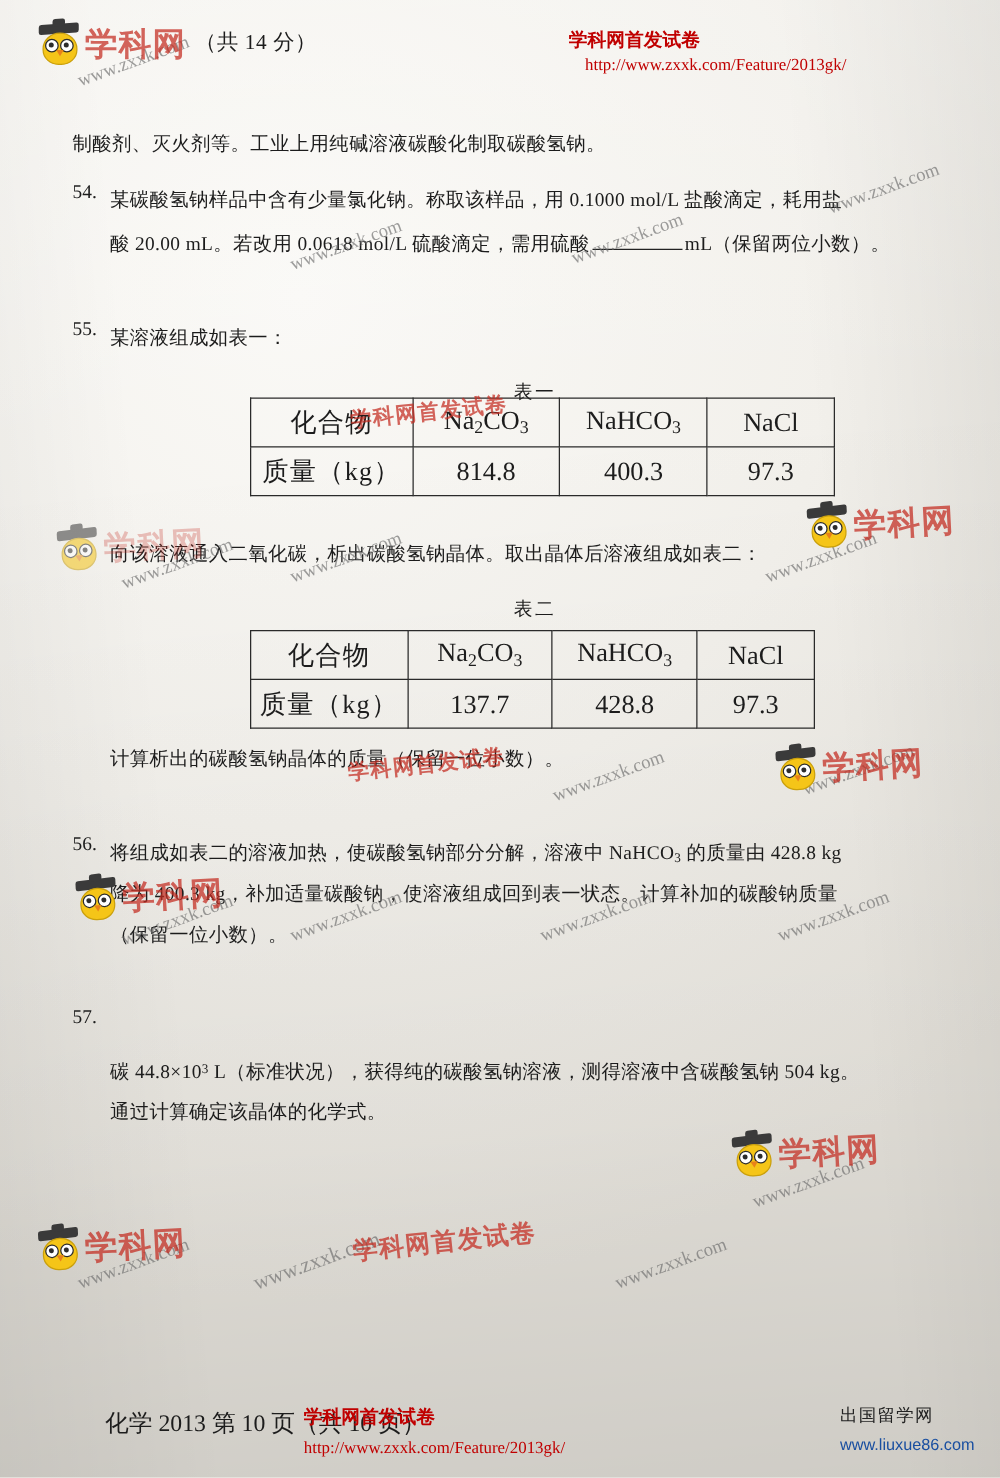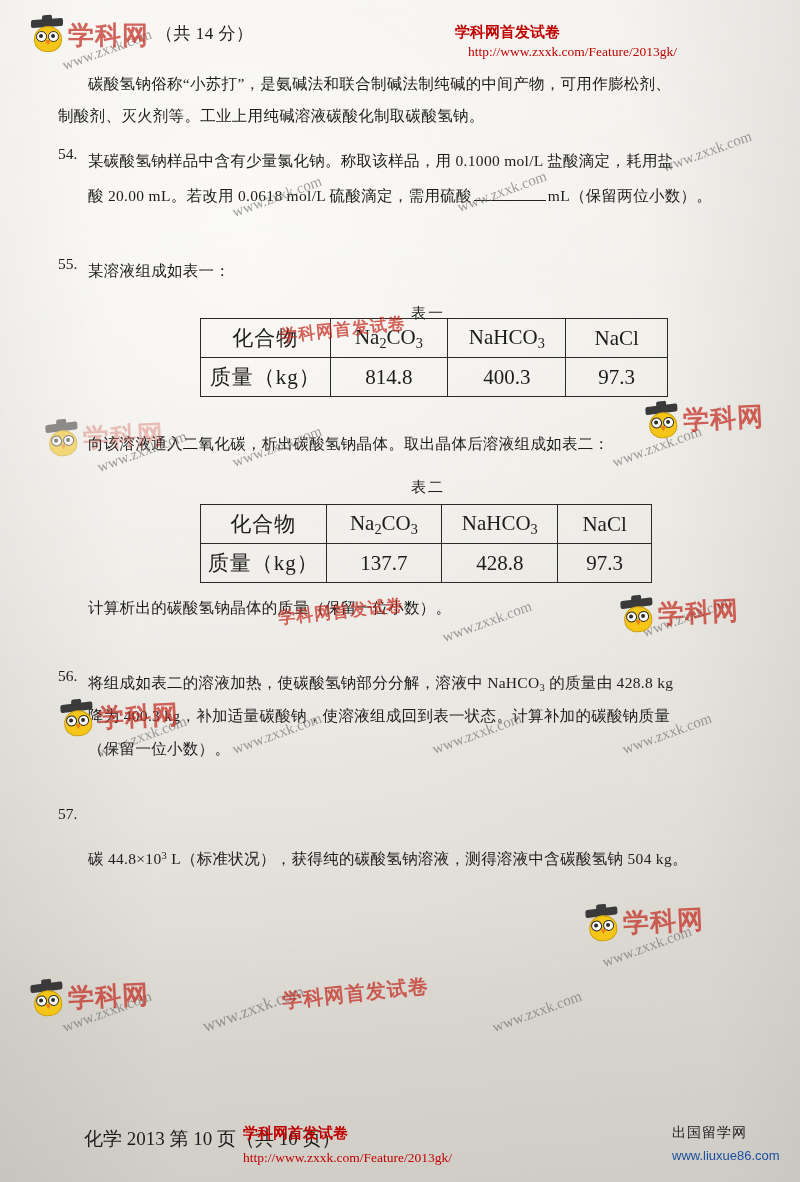--- a/index.html
+++ b/index.html
@@ -248,21 +248,20 @@
 <body>
 
 <div id="page"></div>
 
 <div class="content">
 
   <div class="hdr-partial">（共 14 分）</div>
   <div class="hdr-brand">学科网首发试卷</div>
   <div class="hdr-url">http://www.zxxk.com/Feature/2013gk/</div>
 
-  <div class="para" style="left:88px; top:68px;">碳酸氢钠俗称“小苏打”，是氨碱法和联合制碱法制纯碱的中间产物，可用作膨松剂、</div>
   <div class="para" style="left:58px; top:100px;">制酸剂、灭火剂等。工业上用纯碱溶液碳酸化制取碳酸氢钠。</div>
 
   <div class="num" style="left:58px; top:145px;">54.</div>
   <div class="para" style="left:88px; top:145px;">某碳酸氢钠样品中含有少量氯化钠。称取该样品，用 0.1000 mol/L 盐酸滴定，耗用盐</div>
   <div class="para" style="left:88px; top:180px;">
     <span>酸 20.00 mL。若改用 0.0618 mol/L 硫酸滴定，需用硫酸</span><span class="blank"></span><span>mL（保留两位小数）。</span>
   </div>
 
   <div class="num" style="left:58px; top:255px;">55.</div>
   <div class="para" style="left:88px; top:255px;">某溶液组成如表一：</div>
@@ -311,20 +310,21 @@
   <div class="para" style="left:88px; top:667px;text-align:right;">
     将组成如表二的溶液加热，使碳酸氢钠部分分解，溶液中 NaHCO<sub>3</sub> 的质量由 428.8 kg
   </div>
   <div class="para" style="left:88px; top:700px;">降为 400.3 kg，补加适量碳酸钠，使溶液组成回到表一状态。计算补加的碳酸钠质量</div>
   <div class="para" style="left:88px; top:733px;">（保留一位小数）。</div>
 
   <div class="num" style="left:58px; top:805px;">57.</div>
   <div class="para" style="left:88px; top:840px;">
     碳 44.8×10<sup>3</sup> L（标准状况），获得纯的碳酸氢钠溶液，测得溶液中含碳酸氢钠 504 kg。
   </div>
+  <div class="para" style="left:88px; top:874px;">通过计算确定该晶体的化学式。</div>
 
   <div class="footer-left">化学 2013 第 10 页（共 10 页）</div>
   <div class="footer-brand">学科网首发试卷</div>
   <div class="footer-url">http://www.zxxk.com/Feature/2013gk/</div>
   <div class="footer-right-1">出国留学网</div>
   <div class="footer-right-2">www.liuxue86.com</div>
 
 </div>
 
 <div>

